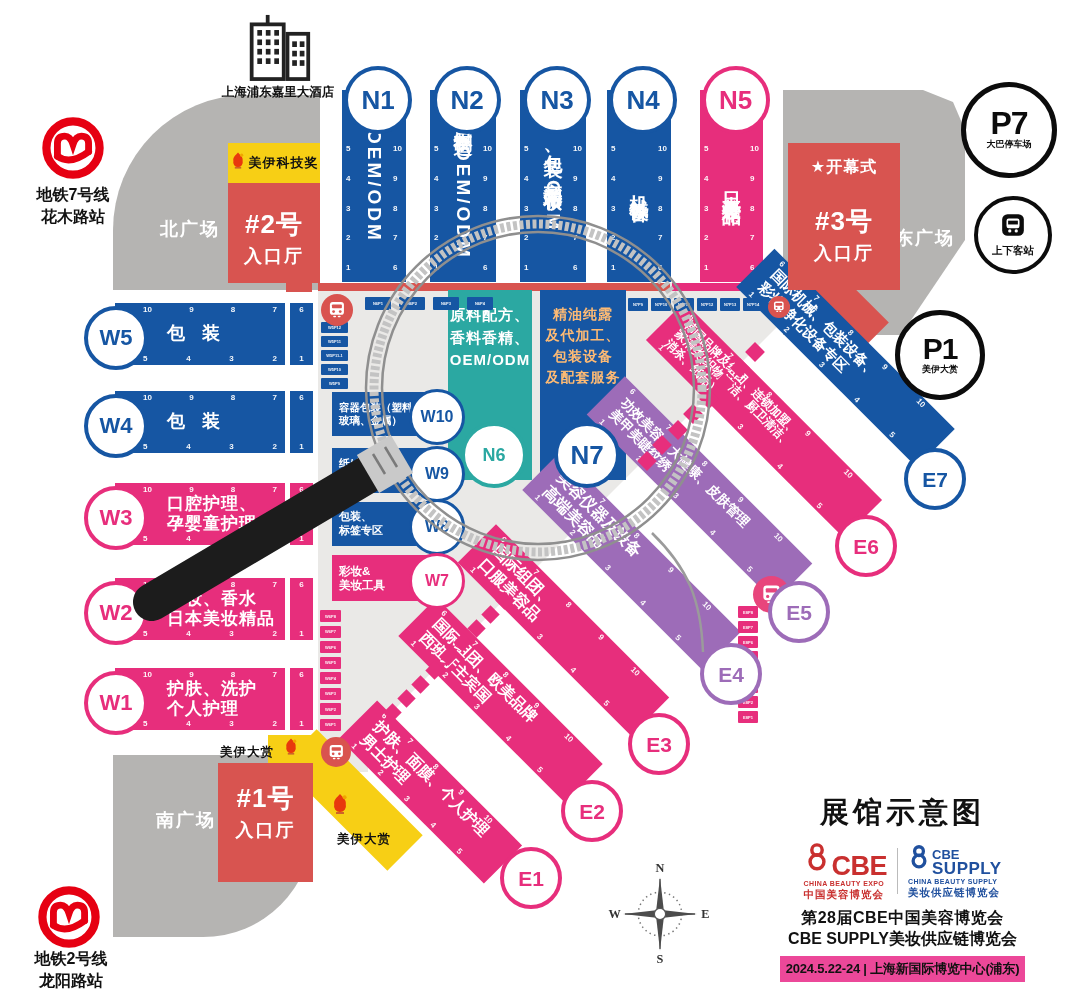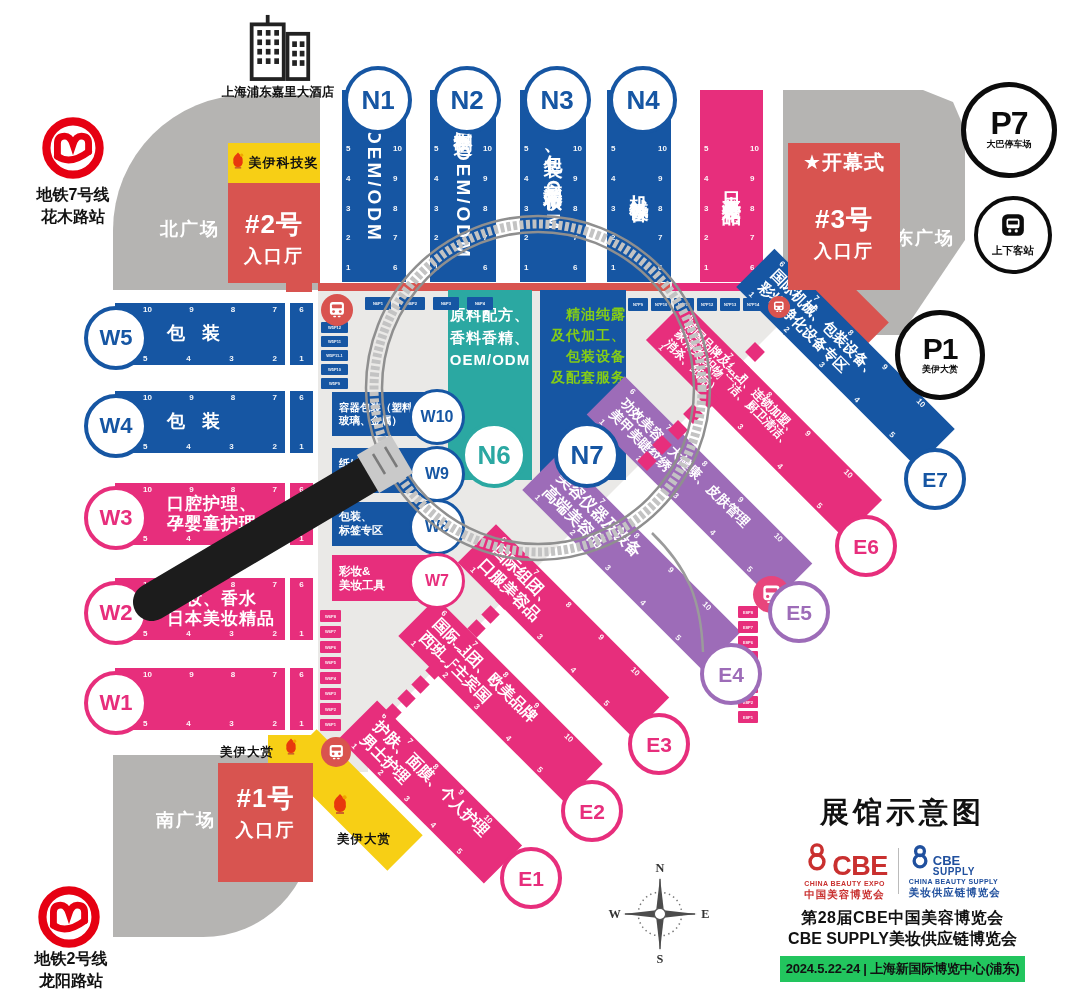--- a/index.html
+++ b/index.html
@@ -41,21 +41,21 @@
   .chaintag{position:absolute;transform:rotate(45deg);z-index:4}
   .bus{position:absolute;border-radius:50%;display:flex;align-items:center;justify-content:center;z-index:5}
   
   .ent{position:absolute;background:#d85450;color:#fff;text-align:center;font-weight:bold;z-index:4}
   .ent .big{font-size:26px;letter-spacing:1px}
   .ent .hallt{font-size:18px;letter-spacing:2px;margin-top:2px}
   #ent2{left:228px;top:183px;width:92px;height:100px;padding-top:0}
   #ent2 .big{margin-top:24px}
   #ent2-stem{position:absolute;left:286px;top:280px;width:26px;height:12px;background:#d85450;z-index:2}
   #ent3{left:788px;top:143px;width:112px;height:147px}
-  #ent3 .cer{margin-top:6px;font-size:20px;letter-spacing:1px}
+  #ent3 .cer{margin-top:14px;font-size:16px;letter-spacing:1px}
   #ent3 .big{margin-top:26px}
   #ent3-cap{position:absolute;left:803px;top:287px;width:84px;height:40px;background:#d85450;transform:rotate(45deg);z-index:2}
   #ent1{left:218px;top:763px;width:95px;height:119px}
   #ent1 .big{margin-top:18px}
   .award{position:absolute;background:#f7cf15;display:flex;align-items:center;justify-content:center;gap:3px;z-index:5}
   .award .at{font-size:13px;font-weight:bold;color:#111;letter-spacing:1px}
   #ent2-award{left:228px;top:143px;width:92px;height:40px}
   #ent1-award{left:268px;top:735px;width:45px;height:28px}
   .awlbl{position:absolute;font-size:12.5px;font-weight:bold;color:#111;z-index:5;letter-spacing:1px}
   #ent1-award-label{left:220px;top:744px}
@@ -82,28 +82,28 @@
   #metro2-label{left:16px;top:948px}
   
   #legend{position:absolute;left:780px;top:793px;width:245px;z-index:50;color:#111}
   #legend-title{text-align:center;font-size:29px;font-weight:bold;letter-spacing:4px}
   #legend-logos{display:flex;align-items:center;justify-content:center;gap:10px;margin-top:10px;height:56px}
   .logo{display:flex;flex-direction:column}
   .logo .lrow{display:flex;align-items:flex-end;gap:2px}
   .logo.red{color:#c9302f}
   .logo.blue{color:#20509e}
   .lname{font-size:27px;font-weight:bold;line-height:.85;letter-spacing:-.5px}
-  .lname2{font-size:10px;font-weight:bold;line-height:.9;letter-spacing:.5px}
+  .lname2{font-size:17px;font-weight:bold;line-height:.9;letter-spacing:.5px}
   .lnameS{font-size:13px;font-weight:bold;line-height:.9}
   .lsub1{font-size:7px;font-weight:bold;letter-spacing:.4px;margin-top:2px}
   .lsub2{font-size:10.5px;font-weight:bold;letter-spacing:1px;margin-top:1px}
   .ldiv{width:1px;height:46px;background:#bbb}
   #legend-line1{text-align:center;font-size:16px;font-weight:bold;margin-top:9px;letter-spacing:.5px}
   #legend-line2{text-align:center;font-size:16px;font-weight:bold;}
-  #legend-date{margin-top:6px;background:#22c55e;font-size:13px;font-weight:bold;text-align:center;padding:4px 0;letter-spacing:-.2px}
+  #legend-date{margin-top:6px;background:#ec4899;font-size:13px;font-weight:bold;text-align:center;padding:4px 0;letter-spacing:-.2px}
   #compass{position:absolute;left:608px;top:862px;z-index:10}
   #magnifier{position:absolute;left:0;top:0;z-index:40;pointer-events:none}
 </style>
 </head>
 <body>
 
 <div id="stage">
 
   <div id="plaza-north" class="plaza">
     <span class="lbl" style="left:47px;top:122px">北广场</span>
@@ -370,30 +370,31 @@
         <span>1</span>
       </div>
       <div class="nums ncol right">
         <span>10</span>
         <span>9</span>
         <span>8</span>
         <span>7</span>
         <span>6</span>
       </div>
     </div>
+    <div class="circ" style="left: 701.5px; top: 66px; width: 60px; height: 60px; border-color: rgb(231, 46, 124); color: rgb(231, 46, 124); font-size: 26px;">N5</div>
     <div class="hall" style="left: 448px; top: 290px; width: 84px; height: 190px; background: rgb(43, 168, 162);">
       <div style="position: absolute; left: 0px; right: 0px; top: 14px; text-align: center; color: rgb(255, 255, 255); font-weight: bold; font-size: 15px; line-height: 1.5; letter-spacing: 1px;">
         <div>原料配方、</div>
         <div>香料香精、</div>
         <div>OEM/ODM</div>
       </div>
     </div>
-    <div class="circ" style="left: 461px; top: 422px; width: 58px; height: 58px; border-color: rgb(43, 168, 162); color: rgb(43, 168, 162); font-size: 26px;">N6</div>
+    <div class="circ" style="left: 461px; top: 422px; width: 58px; height: 58px; border-color: rgb(43, 168, 162); color: rgb(43, 168, 162); font-size: 18px;">N6</div>
     <div class="hall" style="left: 540px; top: 290px; width: 86px; height: 190px; background: rgb(22, 86, 163);">
-      <div style="position: absolute; left: 0px; right: 0px; top: 14px; text-align: right; color: #84cc16; font-weight: bold; font-size: 14px; line-height: 1.5; letter-spacing: 1px;">
+      <div style="position: absolute; left: 0px; right: 0px; top: 14px; text-align: center; color: #fdba74; font-weight: bold; font-size: 14px; line-height: 1.5; letter-spacing: 1px;">
         <div>精油纯露</div>
         <div>及代加工、</div>
         <div>包装设备</div>
         <div>及配套服务</div>
       </div>
     </div>
     <div class="circ" style="left: 554px; top: 422px; width: 58px; height: 58px; border-color: rgb(22, 86, 163); color: rgb(22, 86, 163); font-size: 26px;">N7</div>
     <div class="hall" style="left: 115px; top: 303px; width: 170px; height: 62px; background: rgb(22, 86, 163);">
       <div class="wlabel" style="font-size: 18px; letter-spacing: 6px;">
         <div>包 装</div>
@@ -478,20 +479,24 @@
         <span>3</span>
         <span>2</span>
       </div>
     </div>
     <div class="hall" style="left: 290px; top: 578px; width: 23px; height: 62px; background: rgb(231, 46, 124);">
       <div class="capn" style="top: 2px;">6</div>
       <div class="capn" style="bottom: 2px;">1</div>
     </div>
     <div class="circ" style="left: 84px; top: 581px; width: 56px; height: 56px; border-color: rgb(231, 46, 124); color: rgb(231, 46, 124); font-size: 22px;">W2</div>
     <div class="hall" style="left: 115px; top: 668px; width: 170px; height: 62px; background: rgb(231, 46, 124);">
+      <div class="wlabel" style="font-size: 17px; letter-spacing: 1px;">
+        <div>护肤、洗护</div>
+        <div>个人护理</div>
+      </div>
       <div class="nums nrow top">
         <span>10</span>
         <span>9</span>
         <span>8</span>
         <span>7</span>
       </div>
       <div class="nums nrow bottom">
         <span>5</span>
         <span>4</span>
         <span>3</span>

